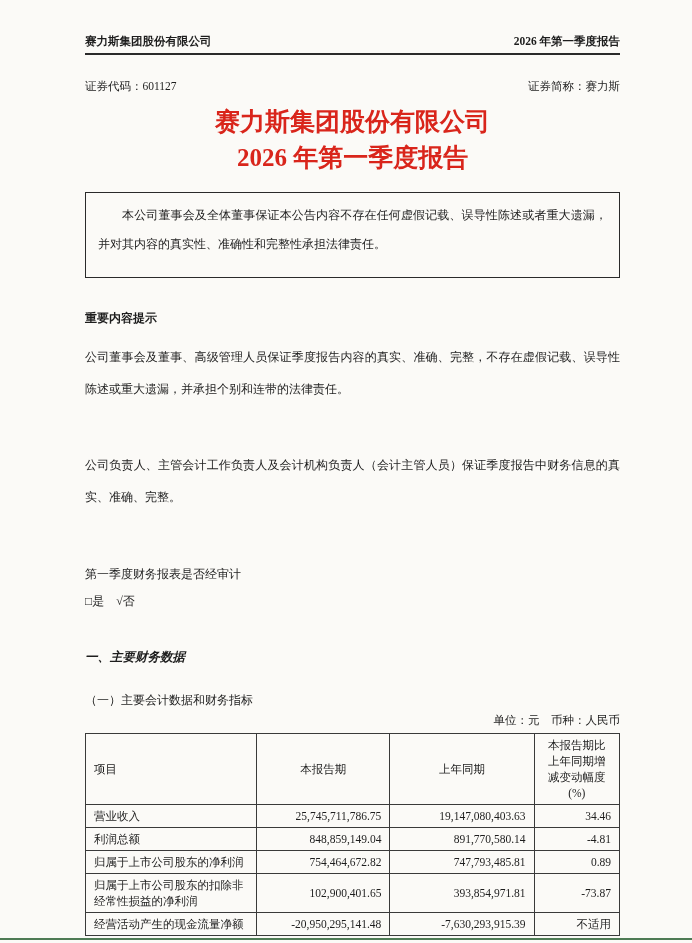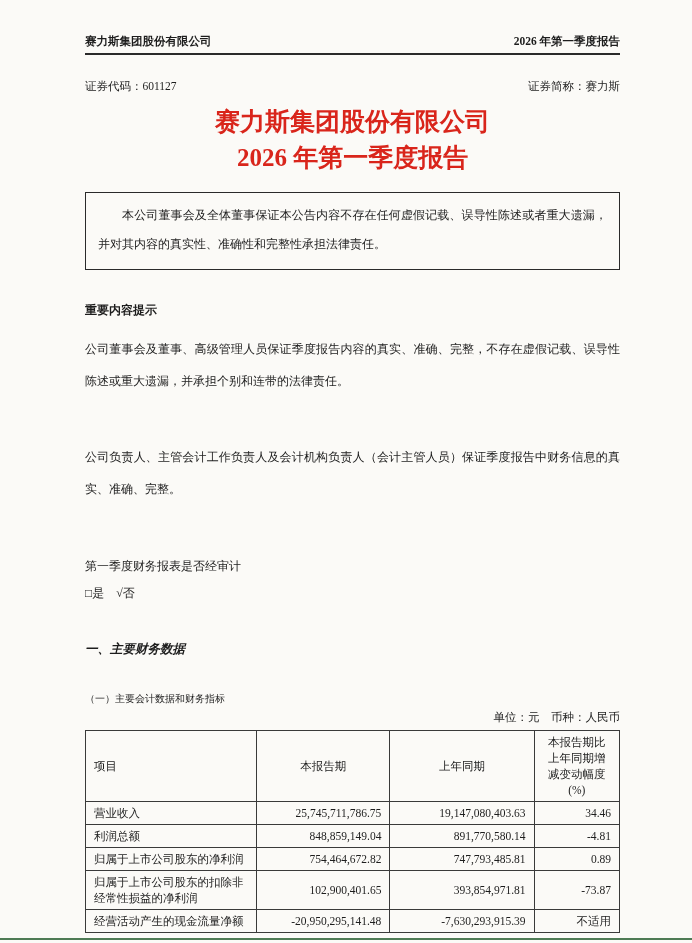--- a/index.html
+++ b/index.html
@@ -29,21 +29,21 @@
   }
   .doc-title{
     text-align:center;
     font-size:25px;font-weight:bold;
     line-height:36px;
     margin-top:10px;
   }
   .notice-box{
     border:1.5px solid #2a2a2a;
     margin-top:16px;
-    padding:8px 12px 10px 12px;
+    padding:8px 12px 18px 12px;
     font-size:12px;
     line-height:29px;
     text-align:justify;
     text-indent:2em;
   }
   .h-important{
     font-size:12px;font-weight:bold;
     margin-top:32px;
   }
   .para{
@@ -56,22 +56,22 @@
   .audit{
     font-size:12px;line-height:27px;
     margin-top:48px;
   }
   .h-section{
     font-size:12.5px;font-weight:bold;
     margin-top:34px;
     font-style:italic;
   }
   .h-subsection{
-    font-size:10px;
-    margin-top:34px;
+    font-size:12px;
+    margin-top:26px;
   }
   .unit-note{
     font-size:11.5px;
     text-align:right;
     margin-top:4px;
   }
   table.fin{
     width:100%;
     border-collapse:collapse;
     margin-top:5px;

